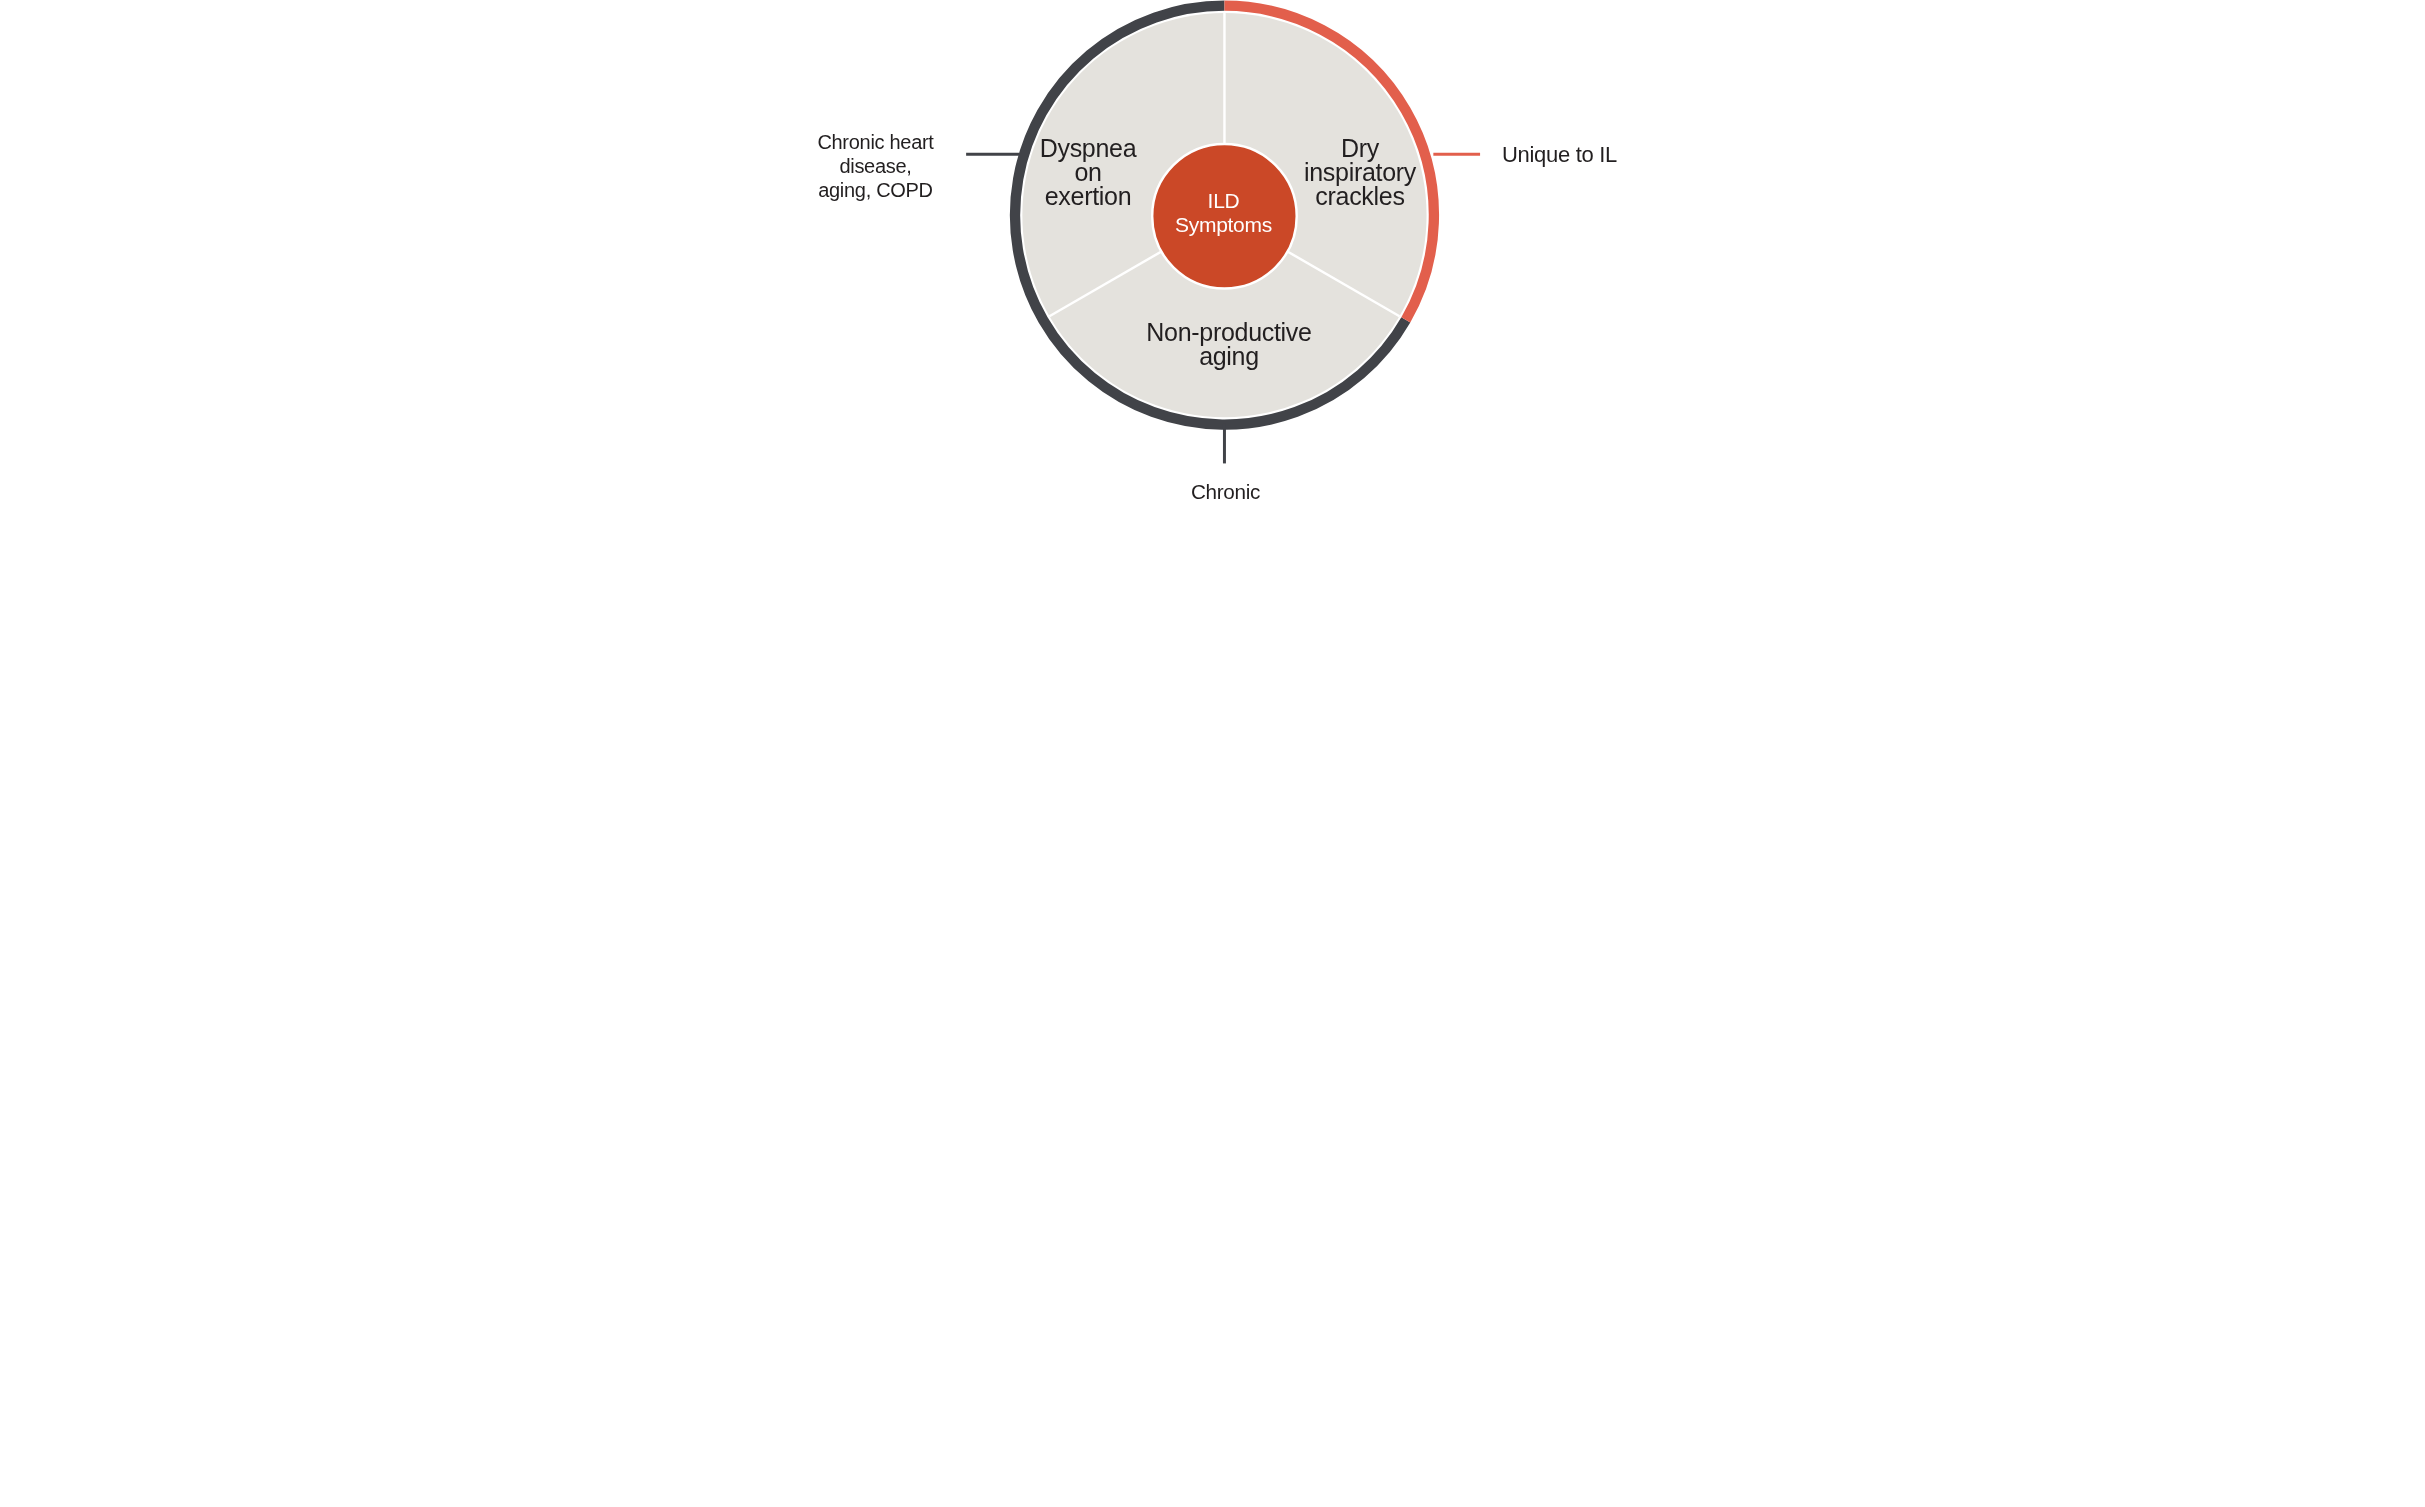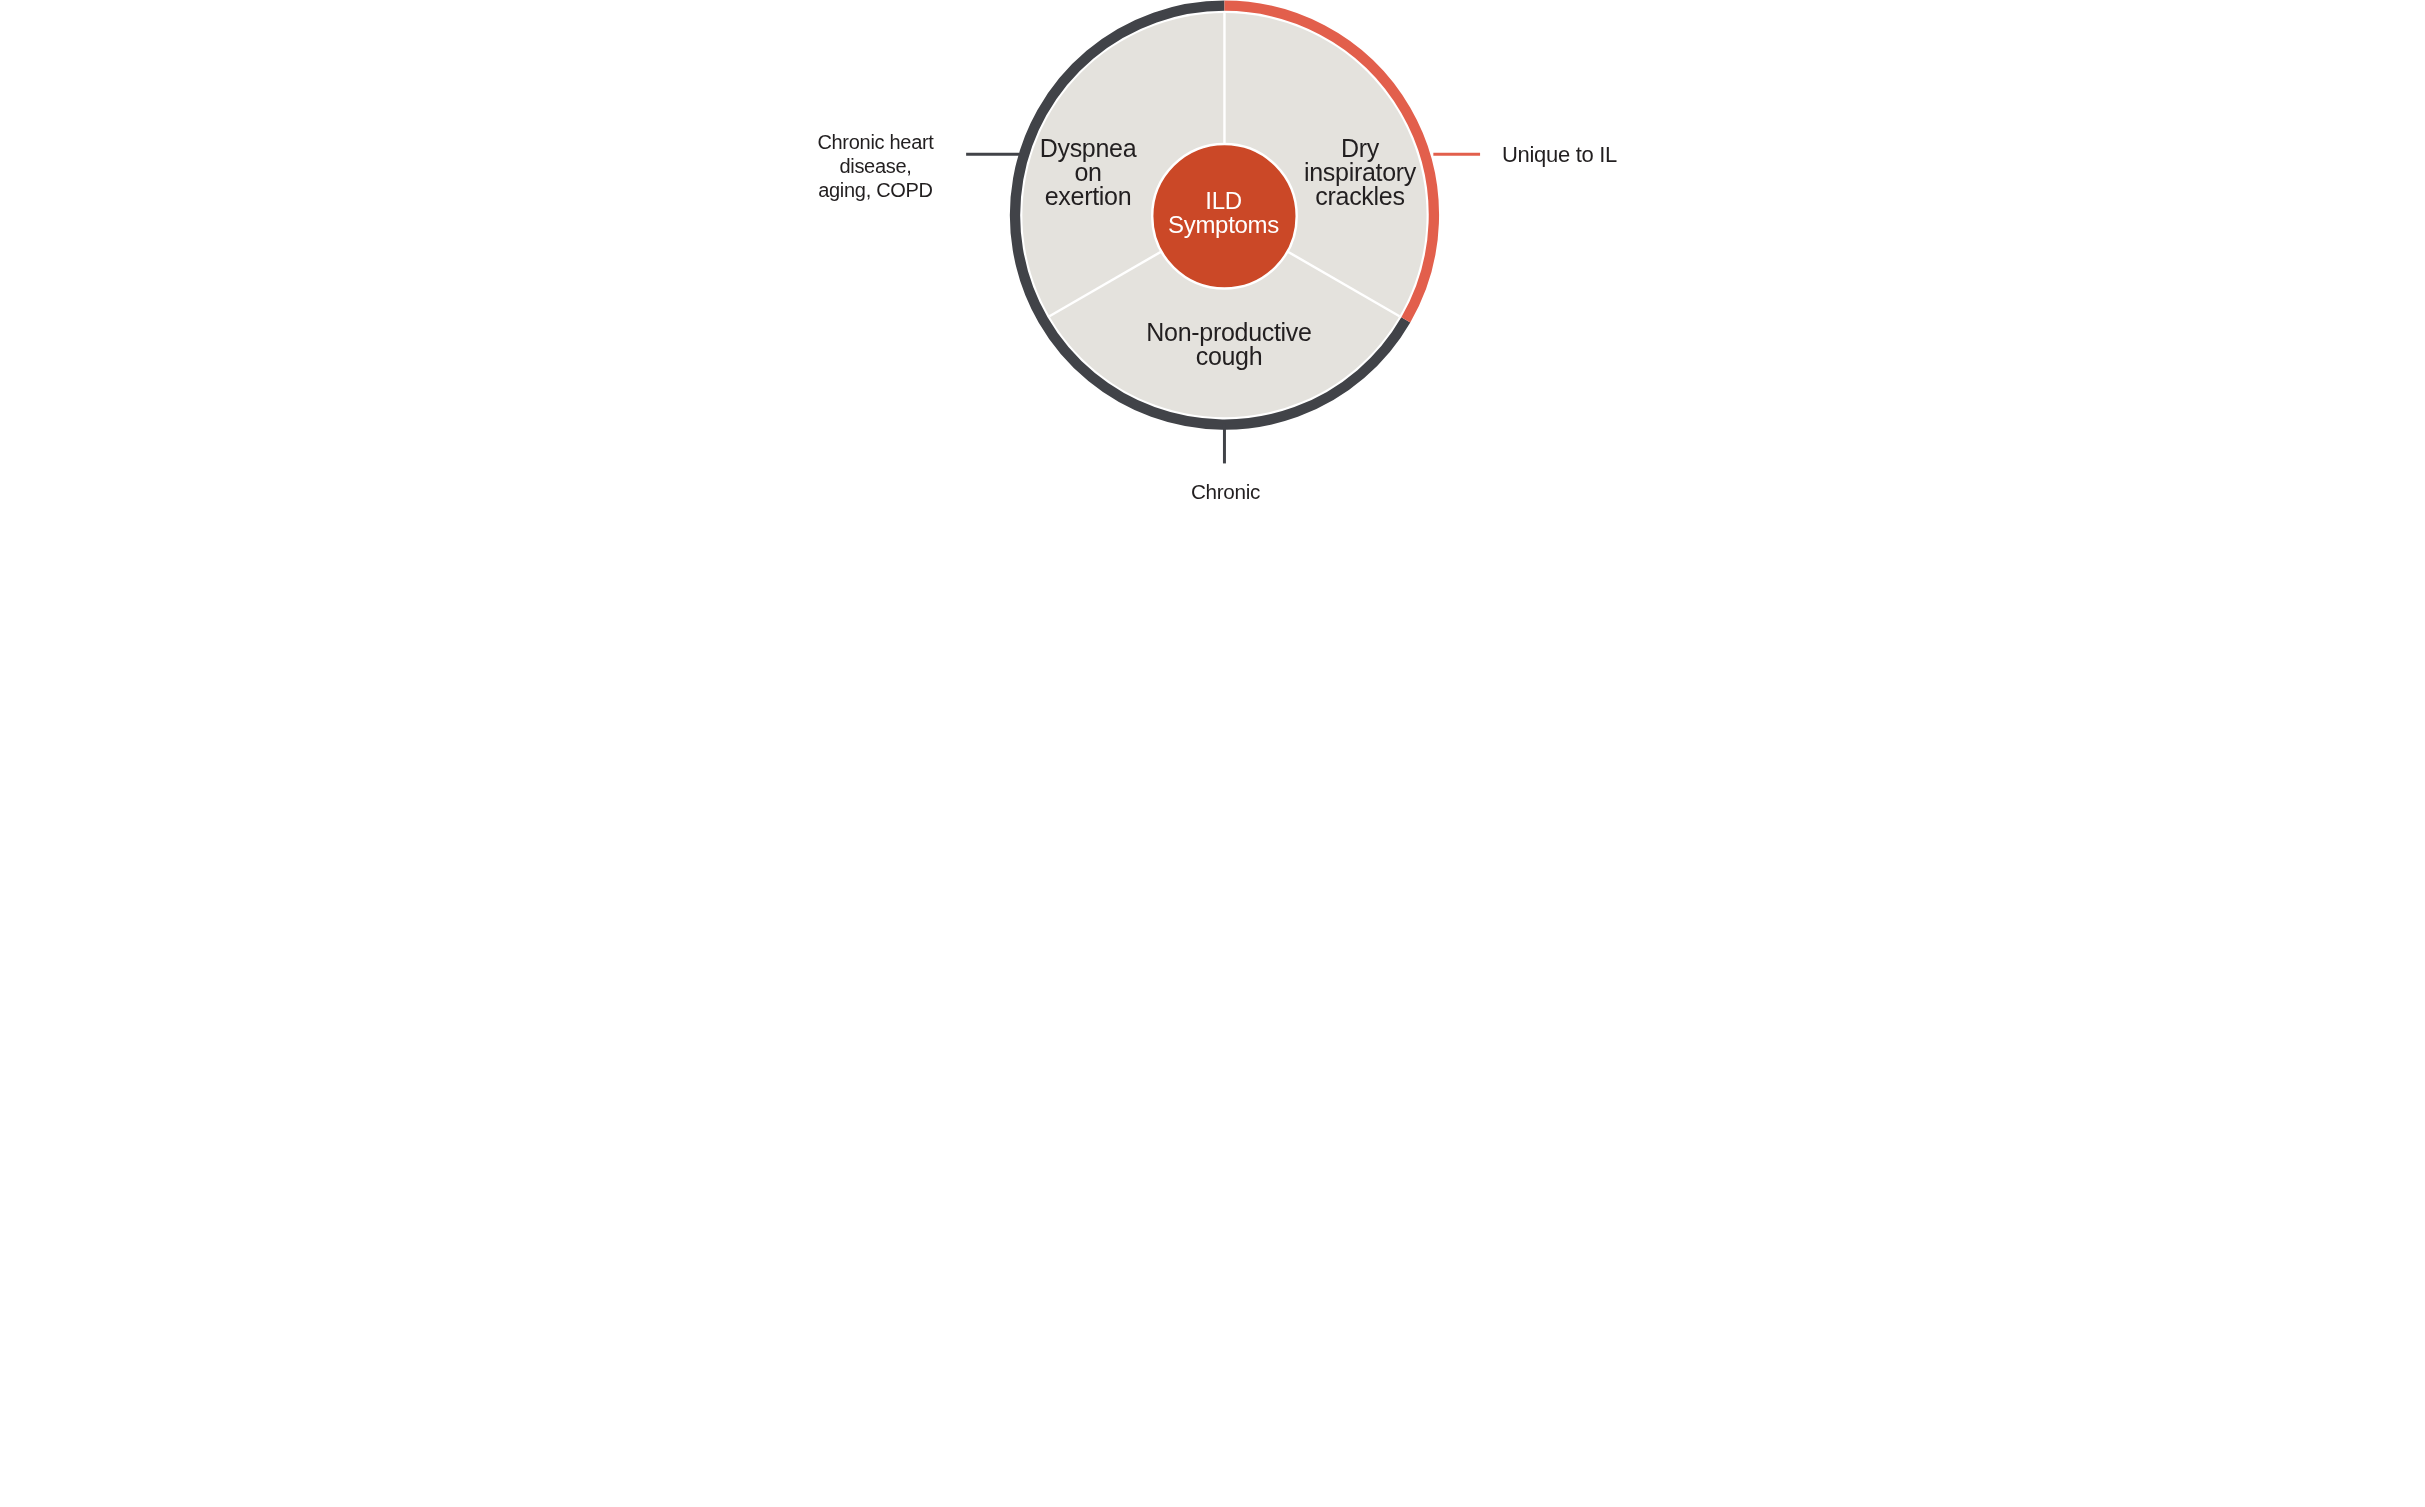--- a/index.html
+++ b/index.html
@@ -21,21 +21,21 @@
     letter-spacing:-0.3px;
   }
   .lbl-outer{font-size:20.7px;line-height:24px;}
   .lbl-seg{font-size:25px;line-height:24px;}
   .lbl-left{left:0;top:130px;width:135px;font-size:20px;}
   .lbl-dyspnea{left:193px;top:136px;width:174px;}
   .lbl-dry{left:465px;top:136px;width:174px;}
   .lbl-cough{left:296px;top:320px;width:250px;}
   .lbl-center{
     left:334px;top:189px;width:163px;
-    font-size:24px;line-height:24px;color:#ffffff;
+    font-size:21px;line-height:24px;color:#ffffff;
   }
   .lbl-unique{
     left:694px;top:141px;
     font-size:22px;line-height:27px;
     white-space:nowrap;text-align:left;
   }
   .lbl-asthma{left:336px;top:480px;width:163px;font-size:20.7px;line-height:24px;}
 </style>
 </head>
 <body>
@@ -67,21 +67,21 @@
 
   <div class="lbl lbl-seg lbl-dyspnea">Dyspnea
 on
 exertion</div>
 
   <div class="lbl lbl-seg lbl-dry">Dry
 inspiratory
 crackles</div>
 
   <div class="lbl lbl-seg lbl-cough">Non-productive
-cough</div>
+aging</div>
 
   <div class="lbl lbl-center">ILD
 Symptoms</div>
 
   <div class="lbl lbl-outer lbl-unique">Unique to ILD</div>
 
   <div class="lbl lbl-outer lbl-asthma">Chronic</div>
 </div>
 
 

